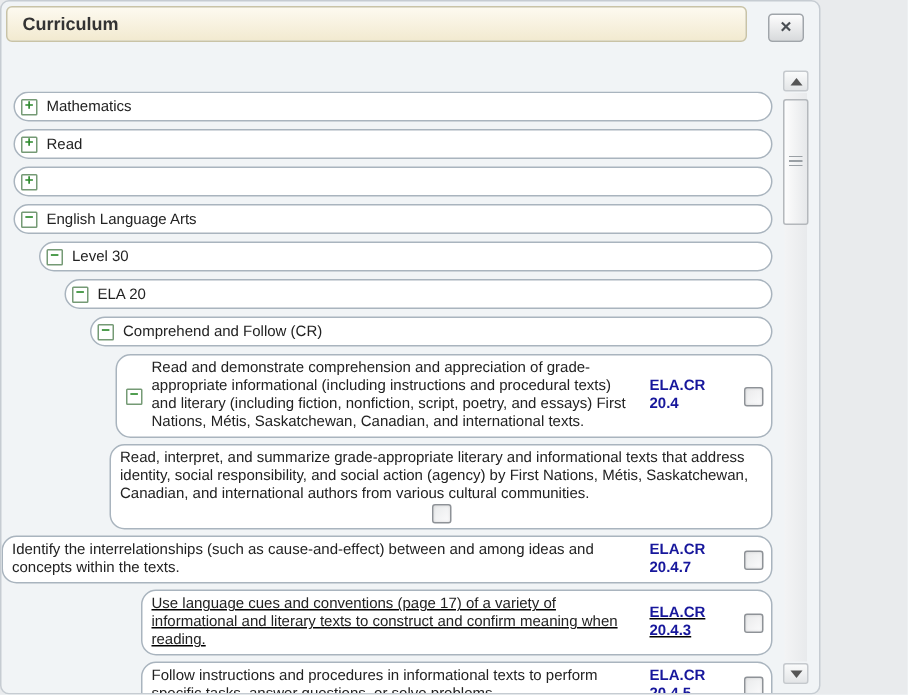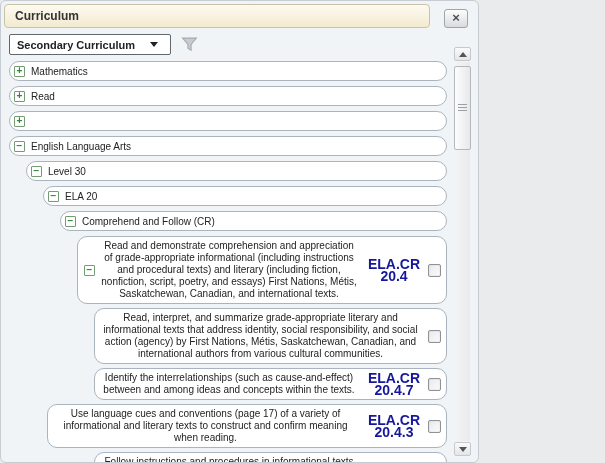--- a/index.html
+++ b/index.html
@@ -3,21 +3,21 @@
 <meta charset="utf-8">
 <style>
   * { box-sizing: border-box; margin: 0; padding: 0; }
   html, body { width: 605px; height: 463px; }
   body {
     font-family: "Liberation Sans", "DejaVu Sans", sans-serif;
     background: #e9ebed;
   }
   .window {
     position: relative;
-    width: 479px; height: 463px;
+    width: 547px; height: 463px;
     background: #f1f4f6;
     border: 1px solid #c6ccd2;
     border-radius: 6px;
     overflow: hidden;
   }
   .titlebar {
     position: absolute; top: 3px; left: 3px; right: 48px; height: 24px;
     background: linear-gradient(#fdfaf0, #f2ead0);
     border: 1px solid #c9c3a6;
     border-radius: 4px;
@@ -78,26 +78,26 @@
     color: #2e8b2e;
     font-size: 10px; font-weight: bold;
     display: flex; align-items: center; justify-content: center;
     line-height: 1; border-radius: 1px;
     margin-right: 6px;
     cursor: pointer;
   }
   .single .label { font-size: 10px; color: #222; white-space: nowrap; }
   .leaf .label {
     flex: 1; font-size: 10px; color: #222;
-    line-height: 12px; padding-right: 8px; text-align: center;
+    line-height: 12px; padding-right: 8px;
   }
   .code {
     width: 58px; flex: none;
-    text-align: center;
-    font-size: 14px; font-weight: bold; color: #17179c;
+    text-align: left;
+    font-size: 10px; font-weight: bold; color: #17179c;
     line-height: 12px;
     margin-right: 5px;
   }
   .checkbox {
     width: 13px; height: 13px; flex: none;
     border: 1px solid #8e9297;
     background: linear-gradient(135deg, #e9eaeb, #fbfbfc);
     border-radius: 2px;
     box-shadow: inset 0 0 2px rgba(0,0,0,0.12);
     cursor: pointer;
@@ -151,29 +151,20 @@
 <div class="window">
 
   <div class="titlebar">
     <span class="title">Curriculum</span>
   </div>
 
   <div class="close-btn">
     <span>×</span>
   </div>
 
-  <div class="toolbar">
-    <div class="dropdown">
-      <span>Secondary Curriculum</span>
-      <span class="arrow"></span>
-    </div>
-    <svg class="filter-btn" viewBox="0 0 16 16">
-      <path d="M1.5 2 H14.5 L9.5 8 V13.5 L6.5 11.5 V8 Z" fill="#c7ccd1" stroke="#a2a8ae" stroke-width="1"></path>
-    </svg>
-  </div>
 
   <div class="tree">
     <div id="tree-rows">
         <div class="tree-row single" style="margin-left: 8px;">
           <span class="toggle">+</span>
           <span class="label">Mathematics</span>
         </div>
         <div class="tree-row single" style="margin-left: 8px;">
           <span class="toggle">+</span>
           <span class="label">Read</span>
@@ -196,30 +187,30 @@
         <div class="tree-row single" style="margin-left: 59px;">
           <span class="toggle">−</span>
           <span class="label">Comprehend and Follow (CR)</span>
         </div>
         <div class="tree-row leaf" style="margin-left: 76px;">
           <span class="toggle">−</span>
           <span class="label">Read and demonstrate comprehension and appreciation of grade-appropriate informational (including instructions and procedural texts) and literary (including fiction, nonfiction, script, poetry, and essays) First Nations, Métis, Saskatchewan, Canadian, and international texts.</span>
           <span class="code">ELA.CR 20.4</span>
           <span class="checkbox"></span>
         </div>
-        <div class="tree-row leaf" style="margin-left: 93px;">
+        <div class="tree-row leaf" style="margin-left: 72px; flex-direction: column;">
           <span class="label">Read, interpret, and summarize grade-appropriate literary and informational texts that address identity, social responsibility, and social action (agency) by First Nations, Métis, Saskatchewan, Canadian, and international authors from various cultural communities.</span>
           <span class="checkbox"></span>
         </div>
-        <div class="tree-row leaf" style="margin-left: 93px;">
+        <div class="tree-row leaf" style="">
           <span class="label">Identify the interrelationships (such as cause-and-effect) between and among ideas and concepts within the texts.</span>
           <span class="code">ELA.CR 20.4.7</span>
           <span class="checkbox"></span>
         </div>
-        <div class="tree-row leaf" style="margin-left: 46px;">
+        <div class="tree-row leaf" style="margin-left: 93px; text-decoration: underline;">
           <span class="label">Use language cues and conventions (page 17) of a variety of informational and literary texts to construct and confirm meaning when reading.</span>
           <span class="code">ELA.CR 20.4.3</span>
           <span class="checkbox"></span>
         </div>
         <div class="tree-row leaf" style="margin-left: 93px;">
           <span class="label">Follow instructions and procedures in informational texts to perform specific tasks, answer questions, or solve problems.</span>
           <span class="code">ELA.CR 20.4.5</span>
           <span class="checkbox"></span>
         </div>
       </div>

